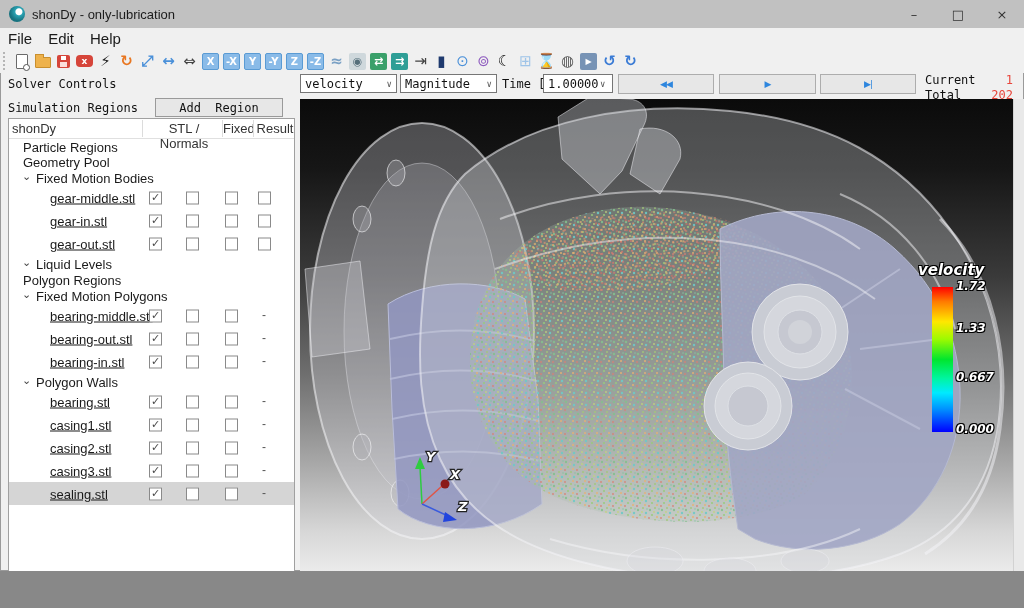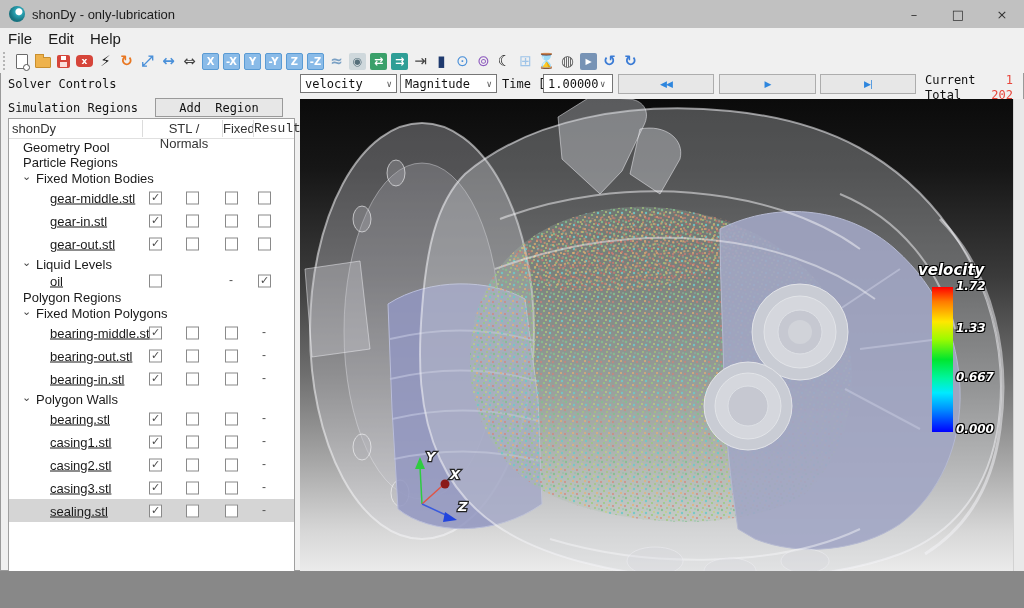--- a/index.html
+++ b/index.html
@@ -61,21 +61,21 @@
   .stats .lab{color:#111;}
   .stats .val{color:#e8463c;text-align:right;}
   
   .panel{position:absolute;left:8px;top:118px;width:287px;height:473px;background:#fff;
     border:1px solid #a0a0a0;}
   .thead{position:relative;height:20px;border-bottom:1px solid #e0e0e0;font-size:13px;color:#333;}
   .thead span{position:absolute;top:2px;}
   .h-name{left:3px;}
   .h-stl{left:136px;width:78px;text-align:center;}
   .h-body{left:214px;width:31px;text-align:center;}
-  .h-res{left:245px;width:42px;text-align:center;font-family:Liberation Mono, monospace;}
+  .h-res{left:245px;width:42px;text-align:center;}
   .hsep{position:absolute;top:1px;width:1px;height:17px;background:#dcdcdc;}
   .tbody{position:absolute;top:20px;left:0;right:0;bottom:18px;overflow:hidden;}
   .trow{position:relative;font-size:13px;color:#1a1a1a;cursor:pointer;}
   .trow.g{height:15px;}
   .trow.b{height:17px;}
   .trow.leaf{height:23px;}
   .trow.small{height:17px;}
   .trow.selected{background:#d5d5d5;}
   .tlabel{position:absolute;top:50%;transform:translateY(-50%);white-space:nowrap;}
   .g .tlabel{left:14px;}
@@ -223,24 +223,24 @@
       <span class="h-name">shonDy</span>
       <div class="hsep" style="left:133px"></div>
       <span class="h-stl">STL / Normals</span>
       <div class="hsep" style="left:213px"></div>
       <span class="h-body">Fixed</span>
       <div class="hsep" style="left:244px"></div>
       <span class="h-res">Result</span>
     </div>
     <div class="tbody">
       <div class="trow g">
+          <span class="tlabel">Particle Regions</span>
+        </div>
+      <div class="trow g">
           <span class="tlabel">Geometry Pool</span>
-        </div>
-      <div class="trow g">
-          <span class="tlabel">Particle Regions</span>
         </div>
       <div class="trow b">
           <span class="chev">⌄</span>
           <span class="tlabel">Fixed Motion Bodies</span>
         </div>
       <div class="trow leaf">
         <span class="tlabel">gear-middle.stl</span>
         <span class="cb c1 st-checked"></span>
         <span class="cb c2 st-unchecked"></span>
         <span class="cb c3 st-unchecked"></span>
@@ -257,27 +257,20 @@
         <span class="tlabel">gear-out.stl</span>
         <span class="cb c1 st-checked"></span>
         <span class="cb c2 st-unchecked"></span>
         <span class="cb c3 st-unchecked"></span>
         <span class="cb c4 st-unchecked"></span>
       </div>
       <div class="trow b">
           <span class="chev">⌄</span>
           <span class="tlabel">Liquid Levels</span>
         </div>
-      <div class="trow small">
-        <span class="tlabel">oil</span>
-        <span class="cb c1 st-unchecked"></span>
-
-        <span class="cb c3 st-dash"></span>
-        <span class="cb c4 st-checked"></span>
-      </div>
       <div class="trow g">
           <span class="tlabel">Polygon Regions</span>
         </div>
       <div class="trow b">
           <span class="chev">⌄</span>
           <span class="tlabel">Fixed Motion Polygons</span>
         </div>
       <div class="trow leaf">
         <span class="tlabel">bearing-middle.stl</span>
         <span class="cb c1 st-checked"></span>

